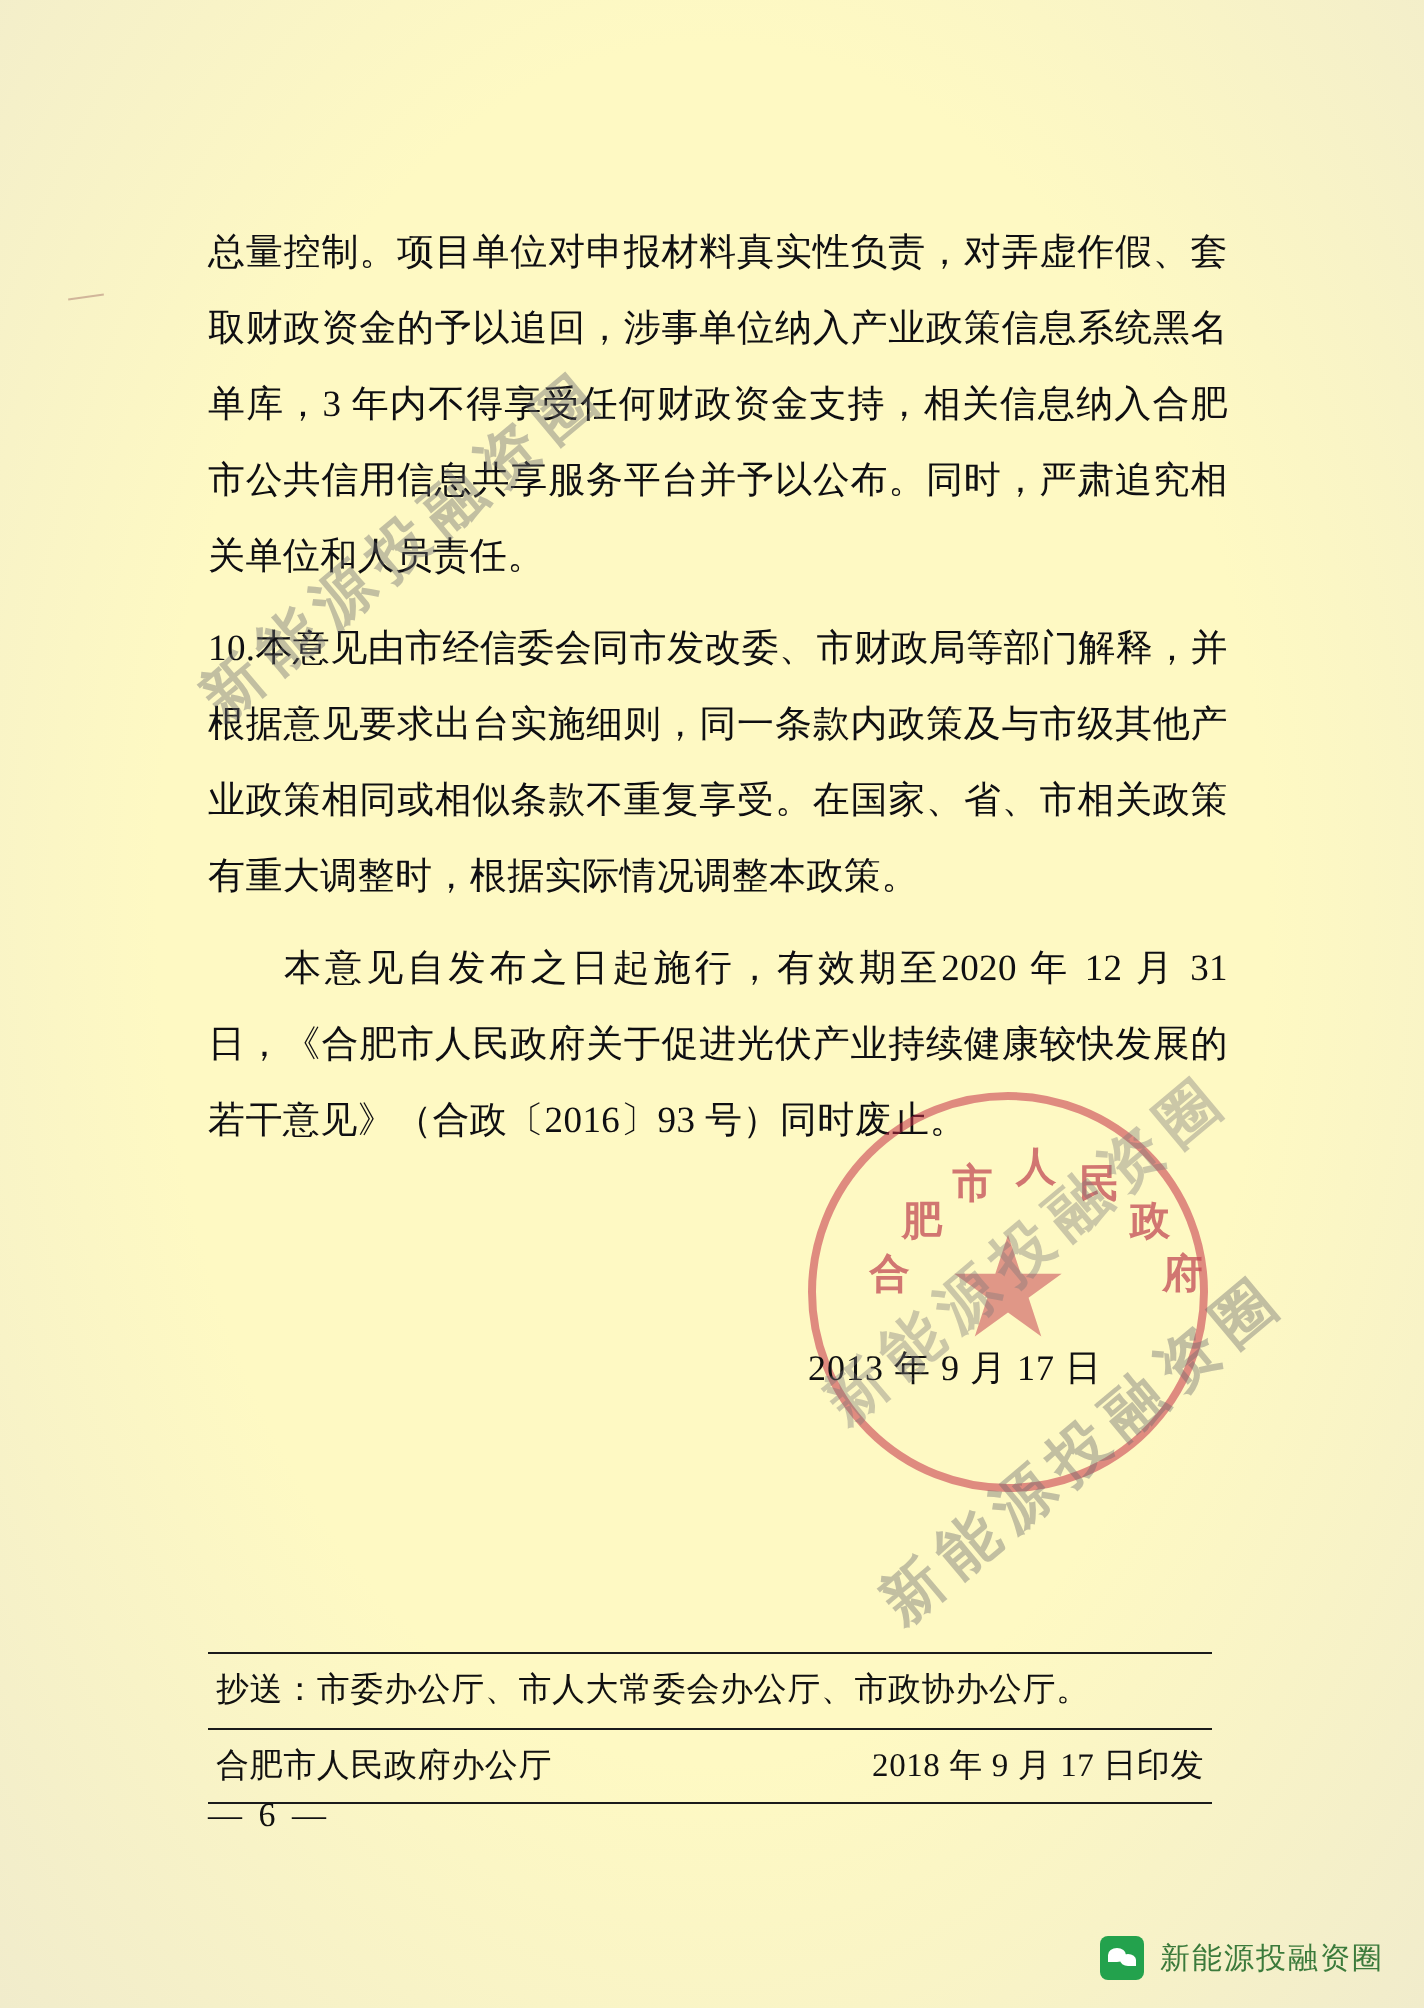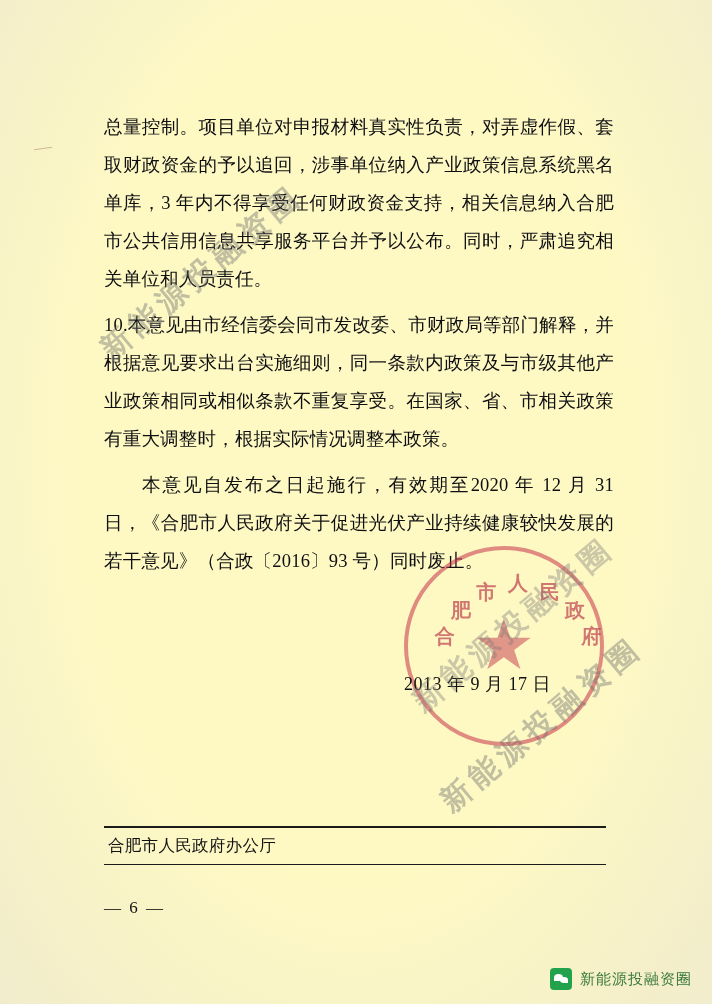--- a/index.html
+++ b/index.html
@@ -234,23 +234,25 @@
   </div>
 
   <div class="sign-date">2013 年 9 月 17 日</div>
 
   <div class="wm wm-1">新能源投融资圈</div>
   <div class="wm wm-3">新能源投融资圈</div>
   <div class="wm wm-2">新能源投融资圈</div>
 
   <div class="footer">
     <div class="hr"></div>
+    <div class="footer-cc">抄送：市委办公厅、市人大常委会办公厅、市政协办公厅。</div>
     <div class="hr"></div>
     <div class="footer-row">
       <span>合肥市人民政府办公厅</span>
+      <span>2018 年 9 月 17 日印发</span>
     </div>
     <div class="hr"></div>
   </div>
 
   <div class="page-num">— 6 —</div>
 
   <div class="brand">
     <span class="brand-logo"></span>
     <span class="brand-text">新能源投融资圈</span>
   </div>

